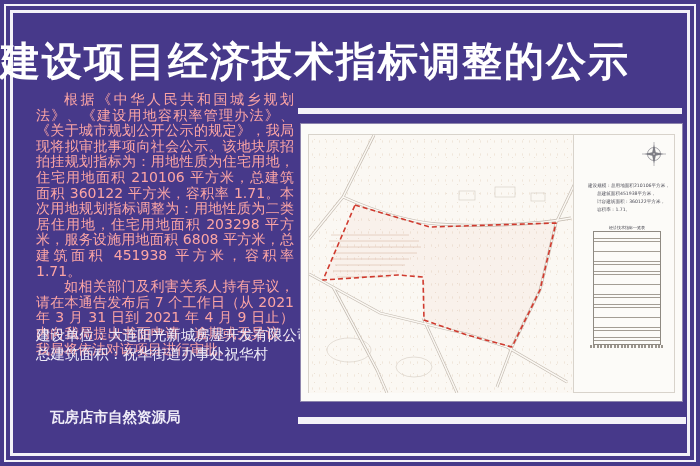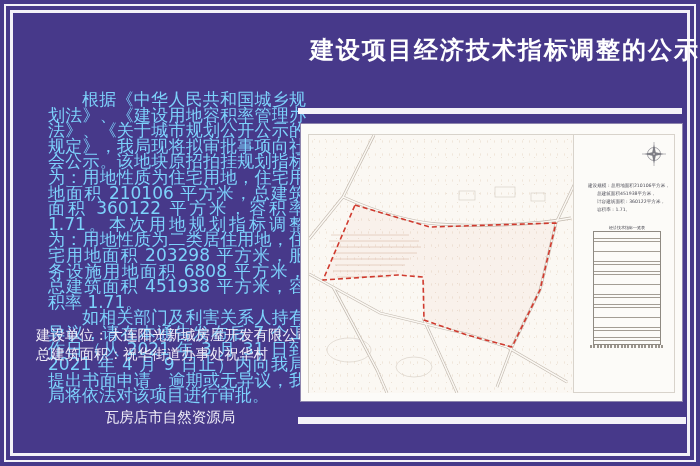--- a/index.html
+++ b/index.html
@@ -5,37 +5,37 @@
   html,body{margin:0;padding:0;}
   body{
     width:700px;height:466px;position:relative;overflow:hidden;
     background:#47398a;
     font-family:"DejaVu Sans","Liberation Sans",sans-serif;
   }
   .frame-outer{position:absolute;inset:4px;border:2px solid #f4f2f8;pointer-events:none;}
   .frame-inner{position:absolute;inset:10px;border:3px solid #f4f2f8;pointer-events:none;}
 
   .poster-title{
-    position:absolute;top:34px;left:0;width:100%;text-align:right;
-    color:#ffffff;font-size:24px;font-weight:bold;letter-spacing:2px;white-space:nowrap;
+    position:absolute;top:34px;left:0;width:100%;text-align:left;
+    color:#ffffff;font-size:40px;font-weight:bold;letter-spacing:2px;white-space:nowrap;
   }
 
   .body-text{
-    position:absolute;left:48px;top:92px;width:258px;
-    color:#7dd3fc;font-size:17px;line-height:15.6px;text-align:justify;
+    position:absolute;left:36px;top:92px;width:258px;
+    color:#fca5a5;font-size:14px;line-height:15.6px;text-align:justify;
   }
   .body-text p{margin:0;text-indent:2em;}
 
   .info-block{
     position:absolute;left:36px;top:326px;width:270px;
     color:#efecf7;font-size:14.5px;line-height:18.6px;white-space:nowrap;
   }
   .footer-block{
-    position:absolute;left:50px;top:408px;width:240px;text-align:center;
-    color:#efecf7;font-size:14.5px;line-height:19px;
+    position:absolute;left:50px;top:408px;width:240px;
+    color:#efecf7;font-size:14.5px;line-height:19px;font-weight:bold;
   }
 
   .bar-top{position:absolute;left:298px;top:108px;width:384px;height:6px;background:#f4f2f8;}
   .bar-bottom{position:absolute;left:298px;top:417px;width:388px;height:7px;background:#f4f2f8;}
 
   .map-panel{
     position:absolute;left:301px;top:124px;width:381px;height:277px;
     background:#fcfbf8;box-shadow:0 0 0 1px #8d84ad;
   }
   .map-frame{position:absolute;left:7px;top:10px;right:7px;bottom:8px;border:1px solid #d8d3cb;}

